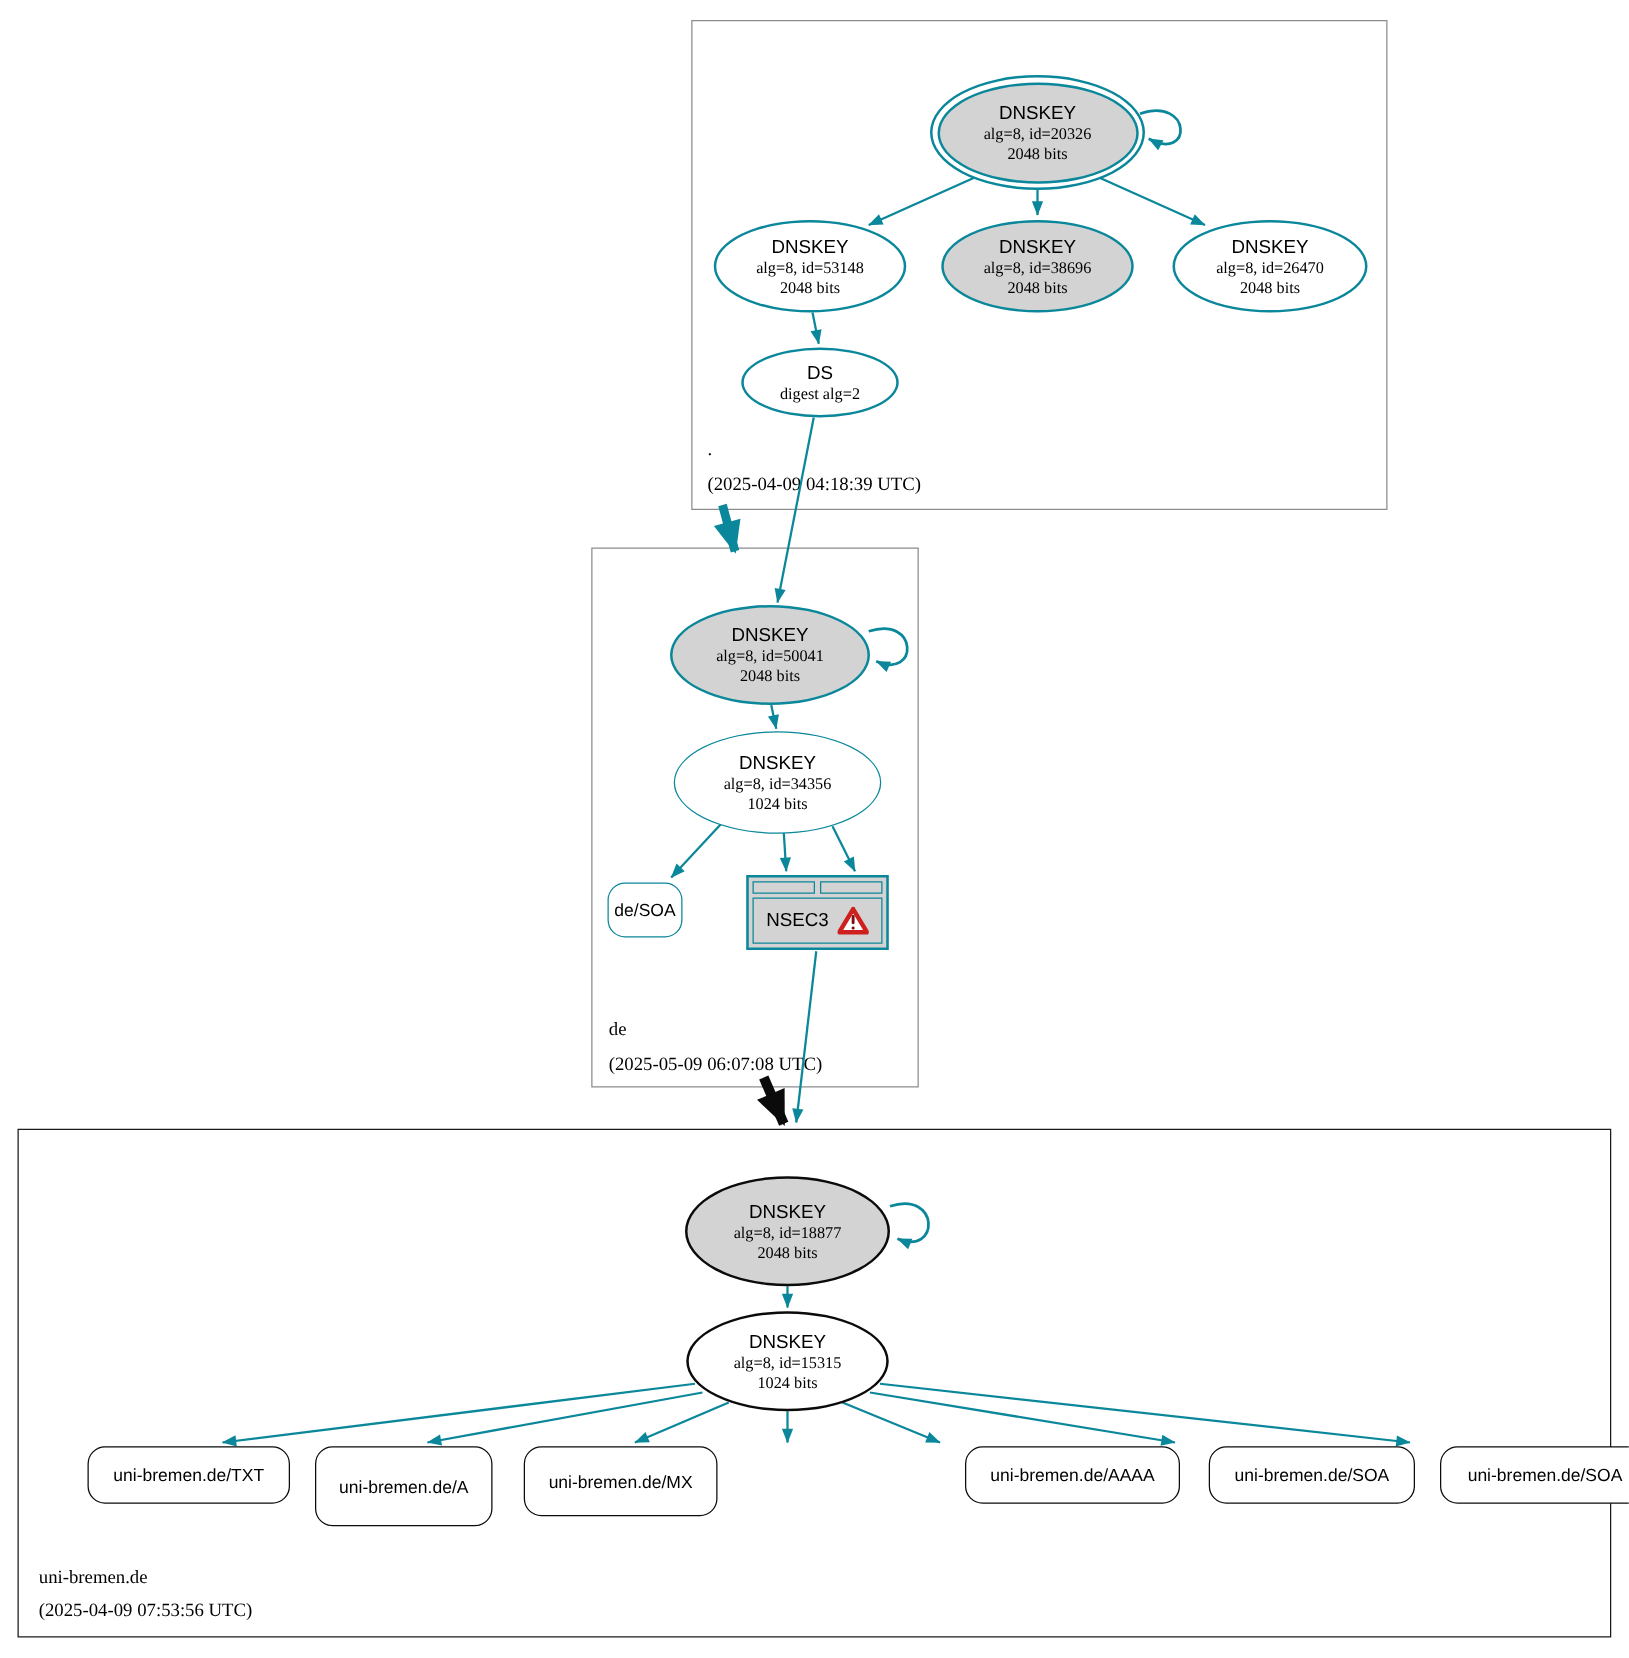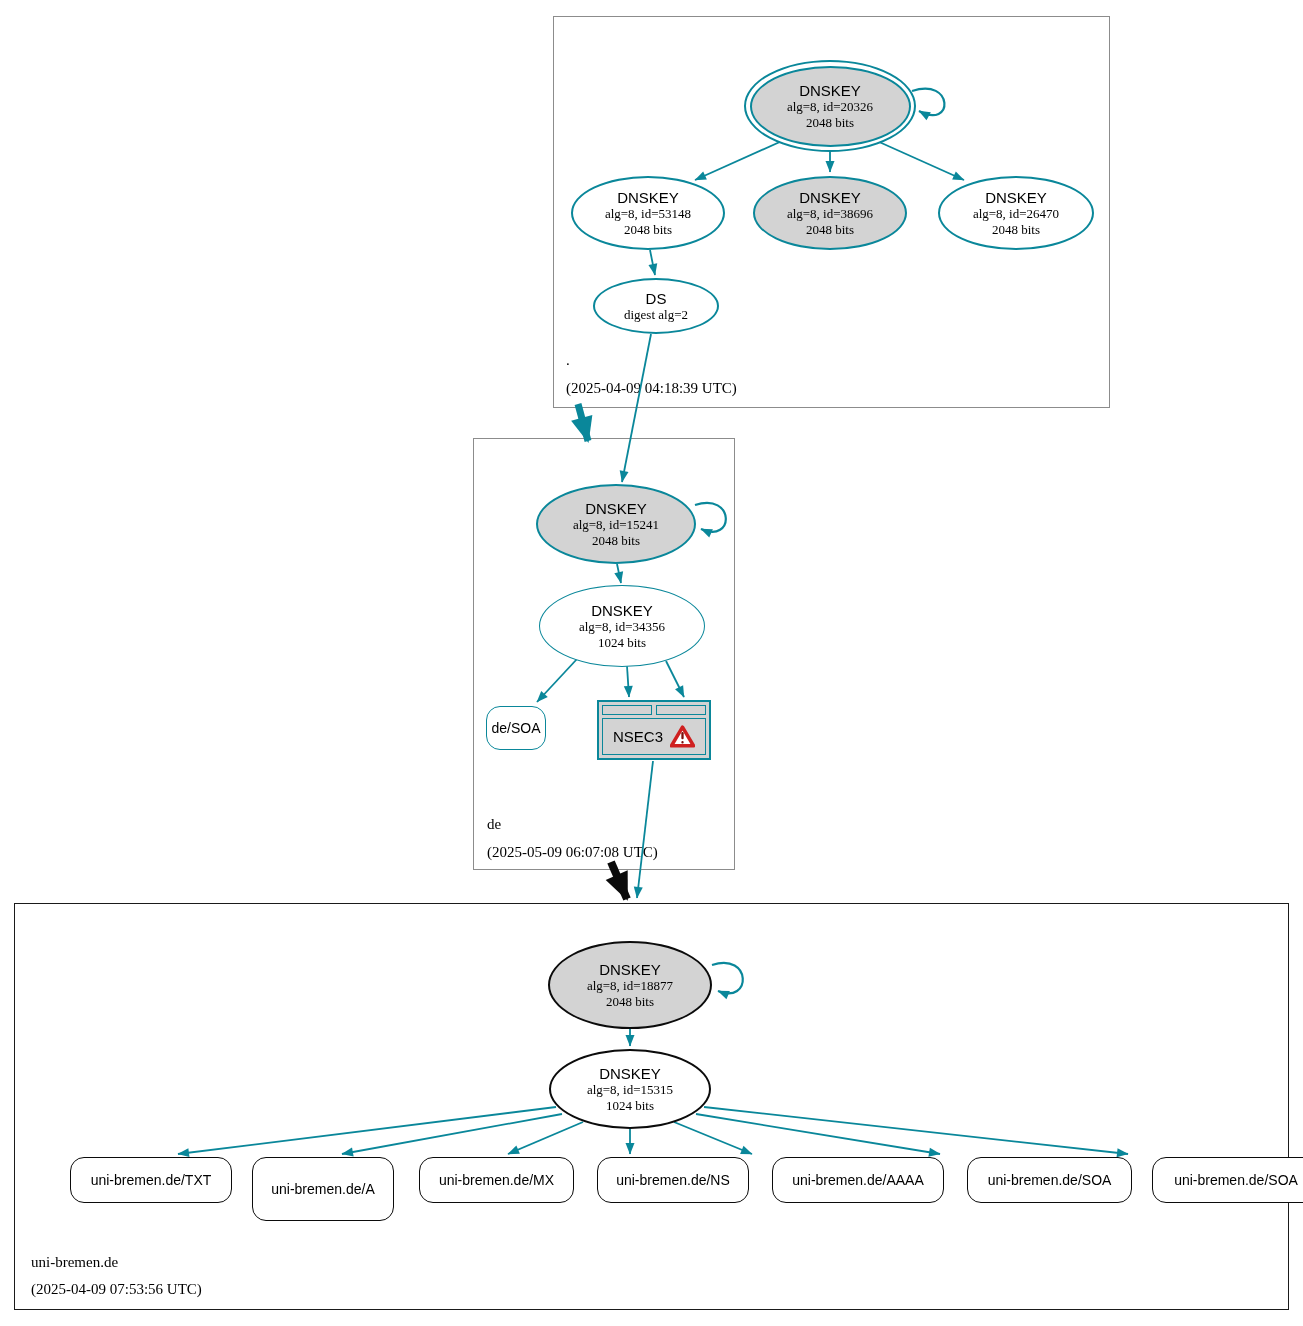--- a/index.html
+++ b/index.html
@@ -134,21 +134,21 @@
     <div class="detail">2048 bits</div>
   </div>
 
   <div class="node ellipse teal-border-thick fill-white stack" style="left:593px; top:278px; width:126px; height:56px;">
     <div class="title">DS</div>
     <div class="detail">digest alg=2</div>
   </div>
 
   <div class="node ellipse teal-border-thick fill-gray stack" style="left:536px; top:484px; width:160px; height:80px;">
     <div class="title">DNSKEY</div>
-    <div class="detail">alg=8, id=15241</div>
+    <div class="detail">alg=8, id=50041</div>
     <div class="detail">2048 bits</div>
   </div>
 
   <div class="node ellipse teal-border fill-white stack" style="left:539px; top:585px; width:166px; height:82px;">
     <div class="title">DNSKEY</div>
     <div class="detail">alg=8, id=34356</div>
     <div class="detail">1024 bits</div>
   </div>
 
   <div class="node rrset-teal" style="left:486px; top:706px; width:60px; height:44px;">
@@ -181,25 +181,22 @@
     <div class="detail">alg=8, id=15315</div>
     <div class="detail">1024 bits</div>
   </div>
 
   <div class="node rrset" style="left:26px; top:1157px; width:162px; height:46px;">
     <span>uni-bremen.de/TXT</span>
   </div>
   <div class="node rrset" style="left:208px; top:1157px; width:142px; height:64px;text-align:right;">
     <span>uni-bremen.de/A</span>
   </div>
-  <div class="node rrset" style="left:375px; top:1157px; width:155px; height:46px;">
+  <div class="node rrset" style="left:375px; top:1157px; width:155px; height:56px;">
     <span>uni-bremen.de/MX</span>
-  </div>
-  <div class="node rrset" style="left:553px; top:1157px; width:152px; height:46px;">
-    <span>uni-bremen.de/NS</span>
   </div>
   <div class="node rrset" style="left:728px; top:1157px; width:172px; height:46px;">
     <span>uni-bremen.de/AAAA</span>
   </div>
   <div class="node rrset" style="left:923px; top:1157px; width:165px; height:46px;">
     <span>uni-bremen.de/SOA</span>
   </div>
   <div class="node rrset" style="left:1108px; top:1157px; width:168px; height:46px;">
     <span>uni-bremen.de/SOA</span>
   </div>

